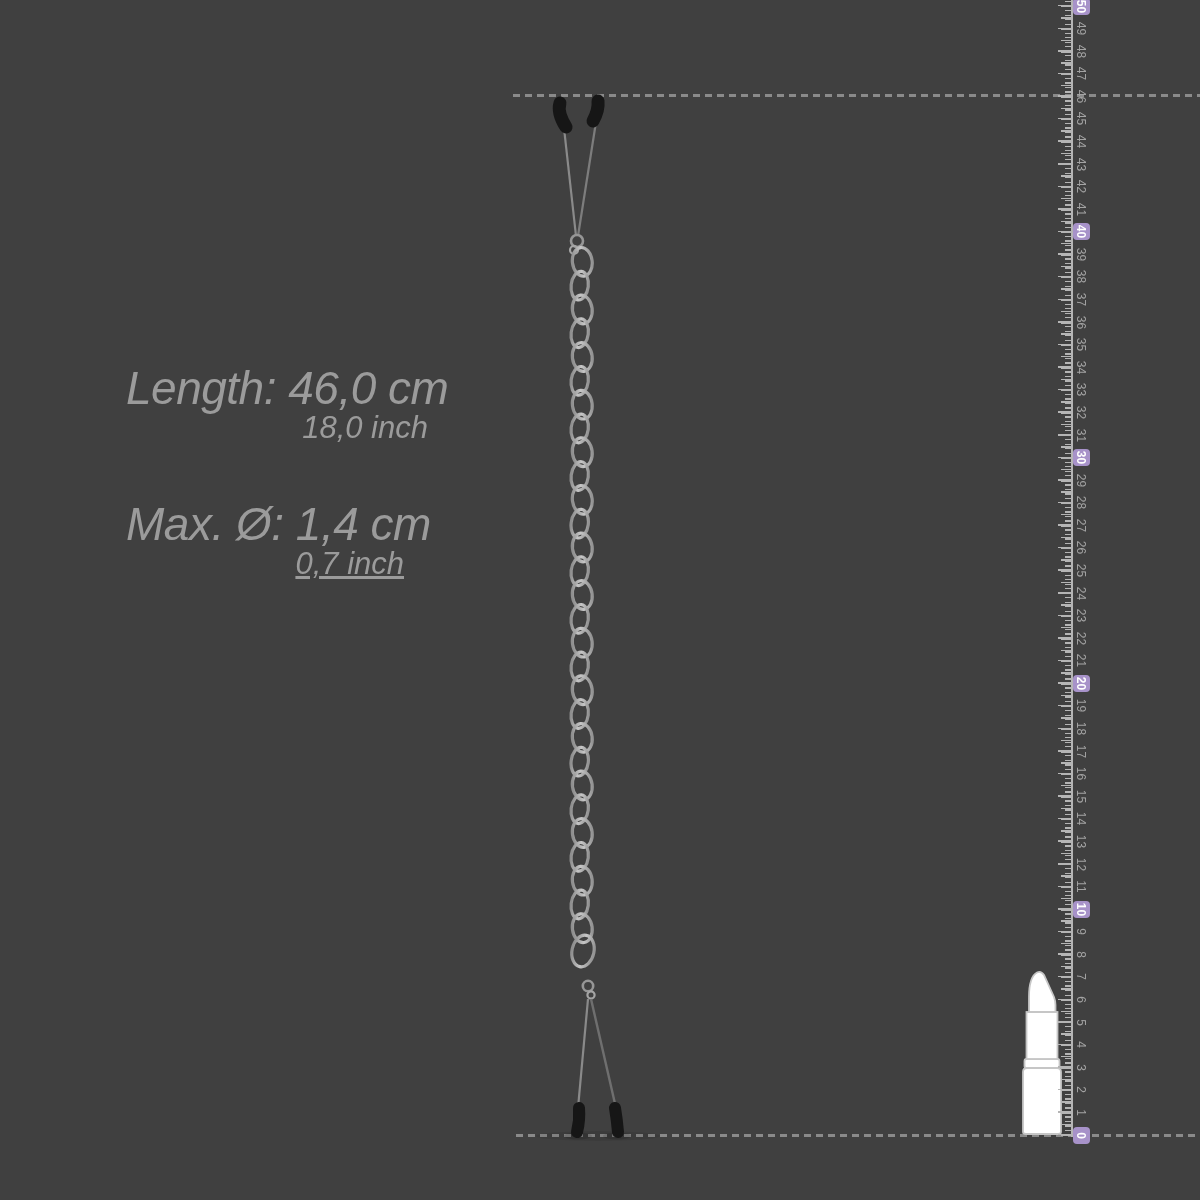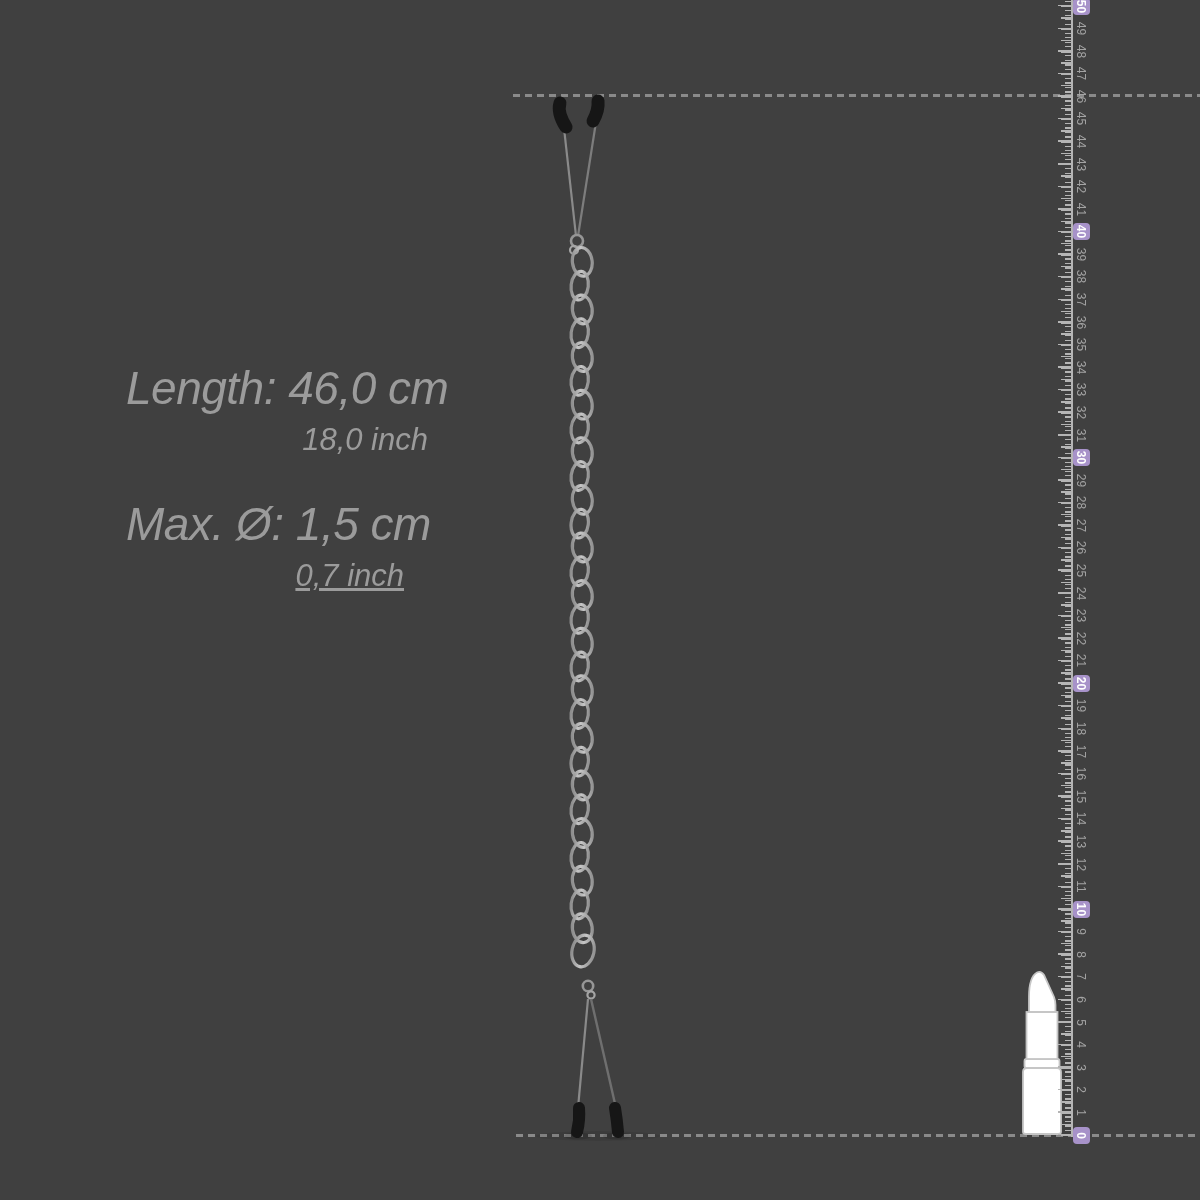--- a/index.html
+++ b/index.html
@@ -3,21 +3,21 @@
 <meta charset="utf-8">
 <style>
   html,body{margin:0;padding:0;background:#ffffff;}
   #stage{
     position:relative;width:1200px;height:1200px;background:#404040;overflow:hidden;
     font-family:"Liberation Sans", sans-serif;
   }
   
   .spec{position:absolute;color:var(--spec-color,#9b9b9b);font-style:italic;font-weight:300;}
   .spec .main{font-size:46px;letter-spacing:-0.5px;white-space:nowrap;line-height:1.05;}
-  .spec .sub{font-size:31px;text-align:right;white-space:nowrap;margin-top:12px;line-height:1.0;}
+  .spec .sub{font-size:31px;text-align:right;white-space:nowrap;margin-top:0;line-height:1.0;}
   #spec-length{left:126px;top:364px;width:332px;}
   #spec-length .sub{padding-right:30px;}
   #spec-diameter{left:126px;top:500px;width:300px;}
   #spec-diameter .sub{padding-right:22px;text-decoration:underline;}
   
   .guide{position:absolute;height:3px;
     background:repeating-linear-gradient(90deg,var(--dash-color,#8a8a8a) 0 7px,transparent 7px 12px);}
   #guide-top{left:513px;top:94px;width:687px;}
   #guide-bottom{left:516px;top:1134px;width:684px;}
   
@@ -39,21 +39,21 @@
 </head>
 <body>
 
 <div id="stage" style="--spec-color: #9b9b9b; --dash-color: #8a8a8a; --tick-color: #b5b5b5; --num-color: #a3a3a3; --badge-bg: #a792c9; --badge-text: #ffffff;">
 
   <div class="spec" id="spec-length">
     <div class="main">Length: 46,0 cm</div>
     <div class="sub">18,0 inch</div>
   </div>
   <div class="spec" id="spec-diameter">
-    <div class="main">Max. Ø: 1,5 cm</div>
+    <div class="main">Max. Ø: 1,4 cm</div>
     <div class="sub">0,7 inch</div>
   </div>
 
   <div class="guide" id="guide-top"></div>
   <div class="guide" id="guide-bottom"></div>
 
   <svg id="product-svg" width="1200" height="1200" viewBox="0 0 1200 1200">
     <defs>
       <linearGradient id="silver" x1="0" y1="0" x2="1" y2="0">
         <stop offset="0" stop-color="#8f8f8f"></stop>

